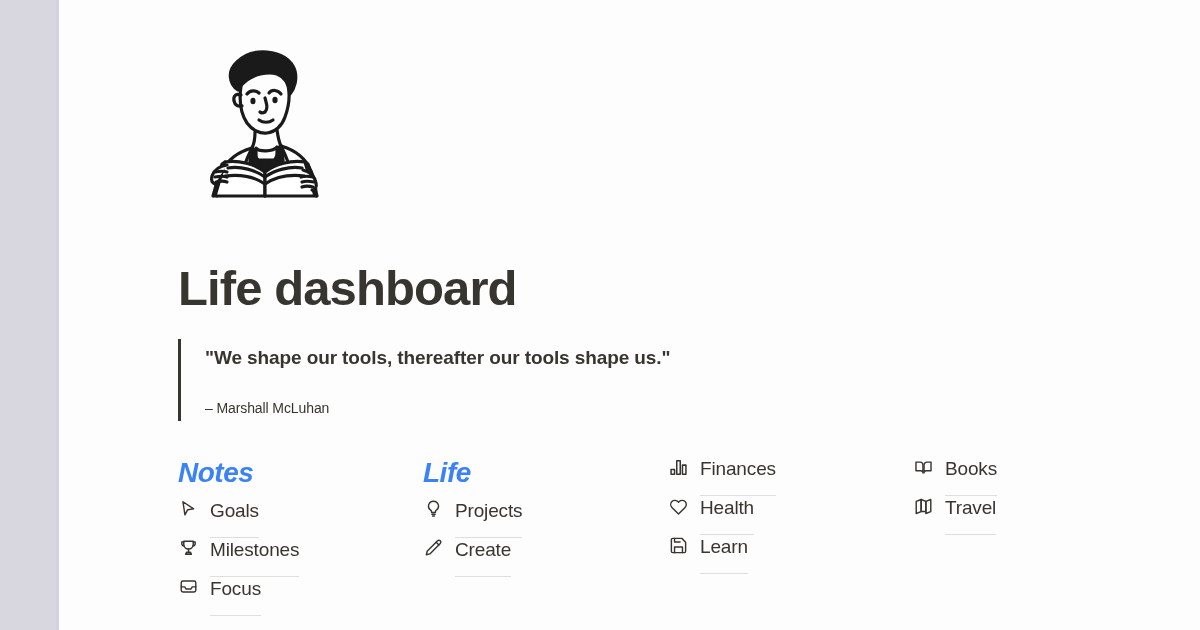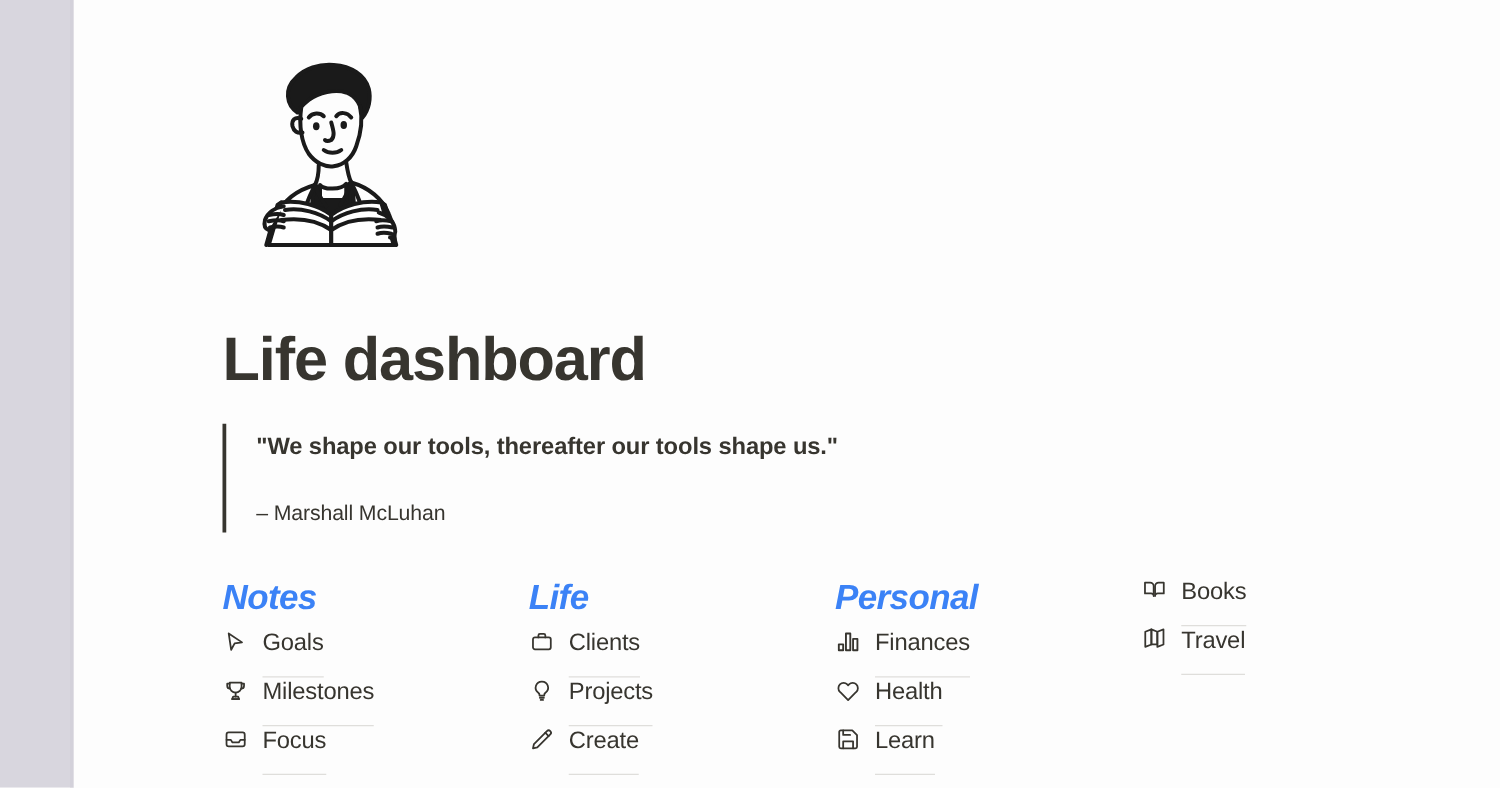--- a/index.html
+++ b/index.html
@@ -80,21 +80,21 @@
     margin: 0;
     font-size: 19px;
     line-height: 1.5;
     font-weight: 700;
     color: #37352f;
     letter-spacing: -0.1px;
   }
   .quote-spacer { height: 26px; }
   .quote-attrib {
     margin: 0;
-    font-size: 17px;
+    font-size: 14px;
     line-height: 1.5;
     font-weight: 400;
     color: #37352f;
     letter-spacing: -0.1px;
   }
   
   .columns {
     margin-top: 36px;
     display: grid;
     grid-template-columns: repeat(4, 245px);
@@ -260,50 +260,40 @@
             </li>
           </ul>
         </div>
 
         <div class="column">
           <h2 class="column-heading">Life</h2>
           <ul class="link-list">
             <li class="link-row">
               <span class="link-icon">
                 <svg viewBox="0 0 24 24" width="19" height="19" fill="none" stroke="currentColor" stroke-width="1.8" stroke-linecap="round" stroke-linejoin="round">
-                  <rect x="3" y="7.5" width="18" height="12" rx="2"></rect>
-                  <path d="M8.5 7.5V5.6a1.6 1.6 0 0 1 1.6-1.6h3.8a1.6 1.6 0 0 1 1.6 1.6v1.9"></path>
-                </svg>
-              </span>
-              <span class="link-label">Clients</span>
-            </li>
-            <li class="link-row">
-              <span class="link-icon">
-                <svg viewBox="0 0 24 24" width="19" height="19" fill="none" stroke="currentColor" stroke-width="1.8" stroke-linecap="round" stroke-linejoin="round">
                   <path d="M12 2.8a6.2 6.2 0 0 0-3.6 11.3c.8.6 1.2 1.4 1.2 2.3v.6h4.8v-.6c0-.9.4-1.7 1.2-2.3A6.2 6.2 0 0 0 12 2.8z"></path>
                   <path d="M10 19.2h4"></path>
                   <path d="M10.8 21.4h2.4"></path>
                 </svg>
               </span>
               <span class="link-label">Projects</span>
             </li>
             <li class="link-row">
               <span class="link-icon">
                 <svg viewBox="0 0 24 24" width="19" height="19" fill="none" stroke="currentColor" stroke-width="1.8" stroke-linecap="round" stroke-linejoin="round">
                   <path d="M17.1 3.6a2.4 2.4 0 0 1 3.4 3.4L7.4 20.1l-4.4 1 1-4.4z"></path>
                   <path d="M15.4 5.3l3.4 3.4"></path>
                 </svg>
               </span>
               <span class="link-label">Create</span>
             </li>
           </ul>
         </div>
 
         <div class="column">
-          <h2 class="column-heading">Personal</h2>
           <ul class="link-list">
             <li class="link-row">
               <span class="link-icon">
                 <svg viewBox="0 0 24 24" width="19" height="19" fill="none" stroke="currentColor" stroke-width="1.9" stroke-linecap="round" stroke-linejoin="round">
                   <rect x="2.6" y="14.5" width="4.4" height="6"></rect>
                   <rect x="9.8" y="3.5" width="4.4" height="17"></rect>
                   <rect x="17" y="9" width="4.4" height="11.5"></rect>
                 </svg>
               </span>
               <span class="link-label">Finances</span>

